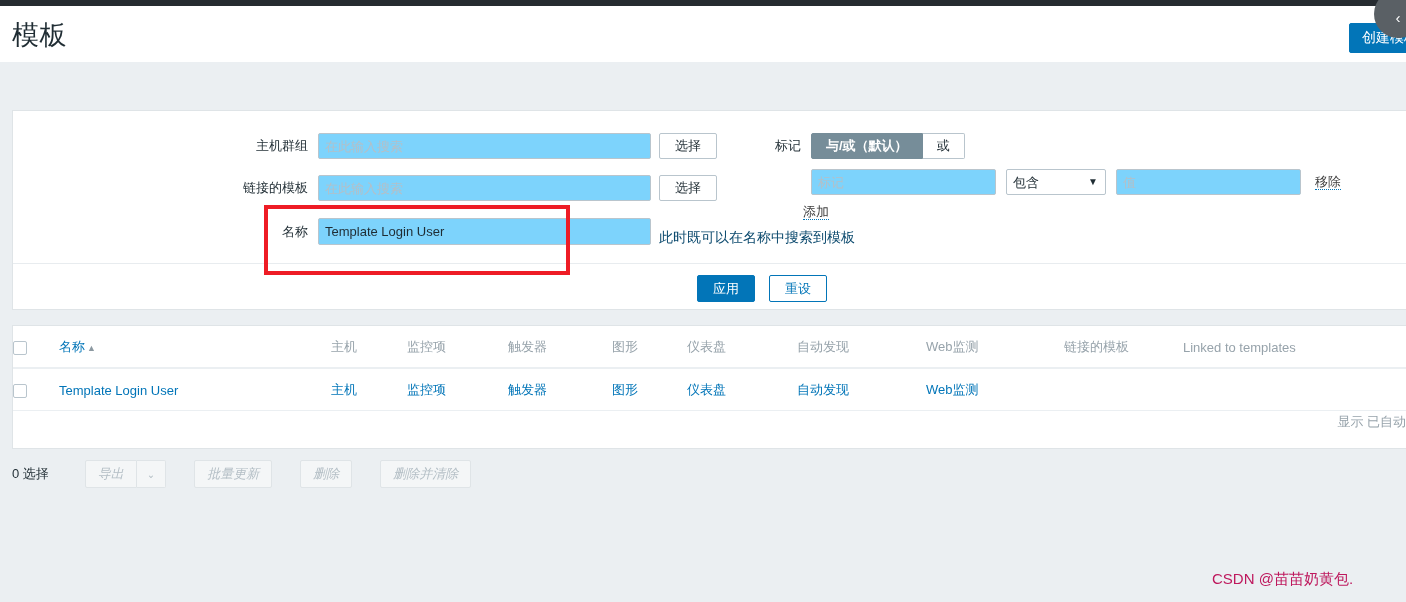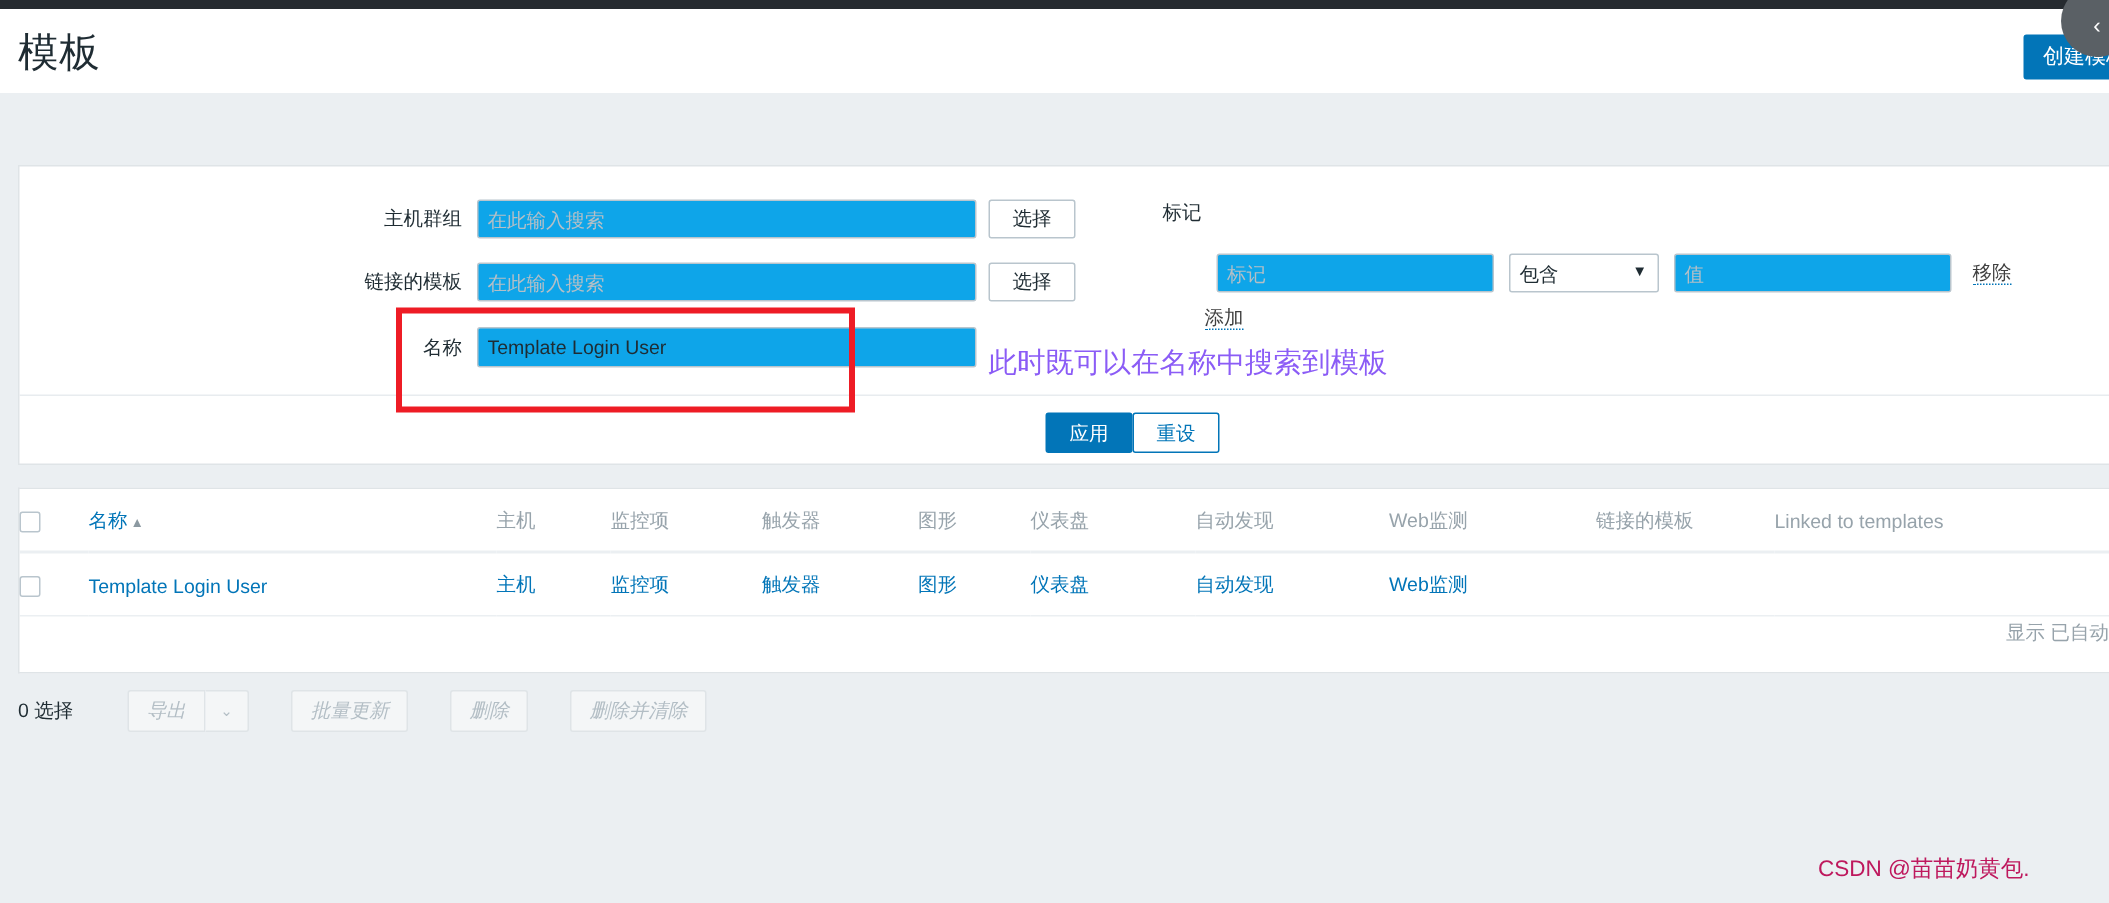--- a/index.html
+++ b/index.html
@@ -81,21 +81,21 @@
   .flabel {
     font-size: 13px; color: #1f2c33;
     text-align: right;
     white-space: nowrap;
   }
 
   .finput {
     height: 26px;
     border: 1px solid #b9c5cd;
     border-radius: 2px;
-    background: #0ea5e9;
+    background: #7dd3fc;
     font-size: 13px;
     color: #1f2c33;
     padding: 0 6px;
     font-family: "Liberation Sans", "DejaVu Sans", sans-serif;
     outline: none;
   }
   .finput::placeholder { color: #b5bfc6; }
 
   .select-btn {
     height: 26px;
@@ -193,22 +193,22 @@
     position: absolute;
     left: 264px; top: 205px;
     width: 306px; height: 70px;
     border: 4px solid #ee1c25;
     z-index: 20;
     pointer-events: none;
   }
   .annot-text {
     position: absolute;
     left: 659px; top: 229px;
-    color: #8b5cf6;
-    font-size: 19px;
+    color: #0c4a6e;
+    font-size: 14px;
     white-space: nowrap;
     z-index: 20;
   }
 
   
   .list-panel {
     position: absolute; left: 12px; top: 263px;
     width: 1394px; height: 124px;
     background: #ffffff;
     border: 1px solid #dfe4e7;
@@ -341,20 +341,24 @@
       <button class="select-btn" style="margin-left:8px;">选择</button>
     </div>
 
     <div class="frow" style="left:255px; top:107px;">
       <div class="flabel" style="width:40px;">名称</div>
       <input class="finput" style="width: 333px; margin-left: 10px; height: 27px;" value="Template Login User">
     </div>
 
     <div class="frow" style="left:748px; top:22px;">
       <div class="flabel" style="width:40px;">标记</div>
+      <div class="toggle-group" style="margin-left:10px;">
+        <button class="toggle-btn first active">与/或（默认）</button>
+        <button class="toggle-btn last">或</button>
+      </div>
     </div>
 
     <div class="frow" style="left:798px; top:58px;">
       <input class="finput" style="width: 185px;" placeholder="标记">
       <span class="select-wrap" style="margin-left:10px;">
         <select class="fselect" style="width:100px;">
           <option>包含</option>
         </select>
         <span class="select-chev">▼</span>
       </span>
@@ -363,21 +367,21 @@
     </div>
 
     <div class="frow" style="left:790px; top:93px;">
       <span class="linkish">添加</span>
     </div>
 
     <div class="hr-sep"></div>
 
     <div class="frow" style="left:684px; top:164px;">
       <button class="btn-primary">应用</button>
-      <button class="btn-secondary" style="">重设</button>
+      <button class="btn-secondary" style="margin-left:14px;">重设</button>
     </div>
   </div>
 
   <div class="list-panel">
     <table class="tpl-table">
       <thead>
         <tr>
           <th class="c-check">
             <span class="cbox"></span>
           </th>

